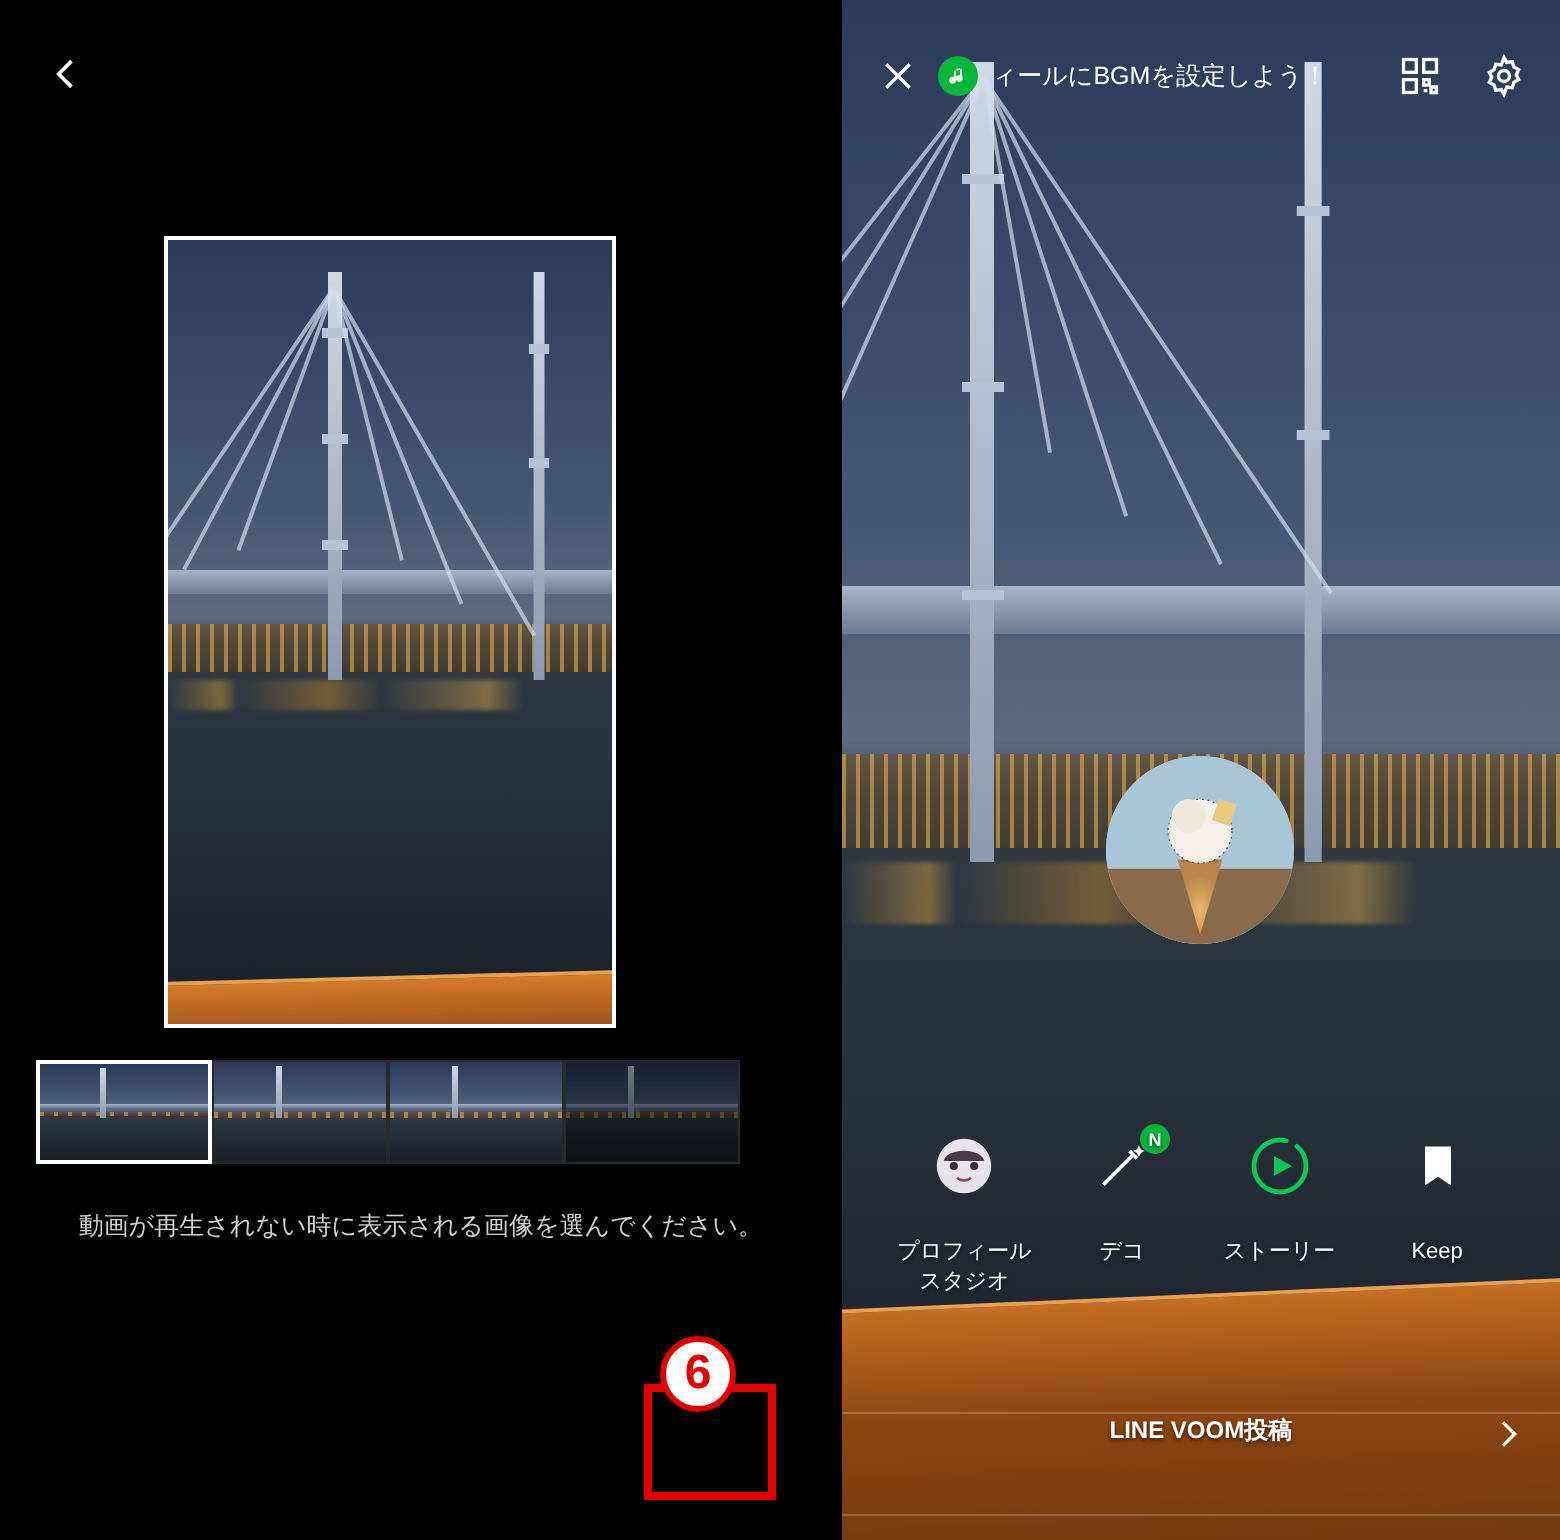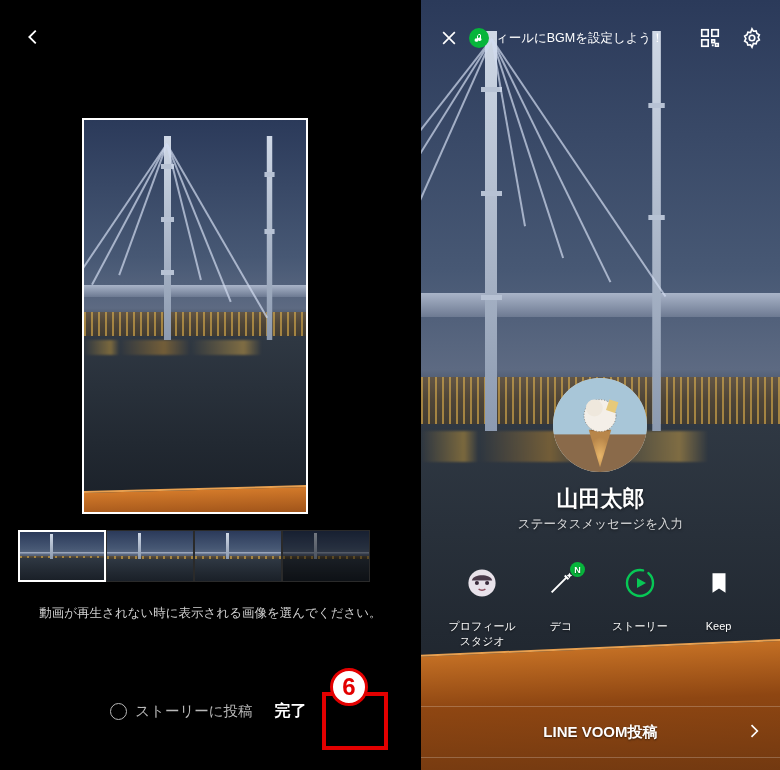--- a/index.html
+++ b/index.html
@@ -155,22 +155,22 @@
     background:#07b53b; color:#fff;
     font-size:9px; font-weight:700;
     display:flex; align-items:center; justify-content:center;
   }
 
   .voom-bar {
     position:absolute; bottom:12px; left:0; right:0;
     height:52px;
     border-top:1px solid rgba(255,255,255,0.22);
     border-bottom:1px solid rgba(255,255,255,0.22);
-    display:flex; align-items:center; justify-content:center;
-    color:#fff; font-size:15px; font-weight:600;
+    display:flex; justify-content:center;
+    color:#fff; font-size:12px; font-weight:600;
     text-shadow:0 1px 2px rgba(0,0,0,0.6);
   }
   .voom-chevron {
     position:absolute; right:14px;
     width:22px; height:22px;
   }
 
   
   .scene { position:relative; width:100%; height:100%; overflow:hidden; }
   .sky { position:absolute; inset:0;
@@ -281,27 +281,20 @@
           <div class="city"></div>
           <div class="water"></div>
           <div class="deck"></div>
           <div class="pylon p1"></div>
         </div>
     </div>
   </div>
 
   <div class="hint">動画が再生されない時に表示される画像を選んでください。</div>
 
-  <div class="bottom-bar-left">
-    <div class="radio-row">
-      <span class="radio-circle"></span>
-      <span>ストーリーに投稿</span>
-    </div>
-    <div class="done-btn">完了</div>
-  </div>
 
   <div class="done-highlight"></div>
   <div class="step-badge">6</div>
 </div>
 
 <div class="screen screen-right">
   <div class="bg">
     <div class="scene">
       <div class="sky"></div>
       <div class="city"></div>
@@ -374,22 +367,20 @@
       <rect y="60" width="100" height="40" fill="#8a6a4a"></rect>
       <path d="M50 95 L38 55 L62 55 Z" fill="url(#cone)"></path>
       <path d="M40 56 L60 56" stroke="#9a6a38" stroke-width="1"></path>
       <circle cx="50" cy="40" r="17" fill="#f4efe8"></circle>
       <circle cx="50" cy="40" r="17" fill="none" stroke="#5a4a3a" stroke-width="0.6" stroke-dasharray="1 2"></circle>
       <circle cx="44" cy="32" r="9" fill="#efe8dd"></circle>
       <rect x="58" y="24" width="10" height="12" fill="#e6c97a" transform="rotate(18 63 30)"></rect>
     </svg>
   </div>
 
-  <div class="display-name">山田太郎</div>
-  <div class="status-msg">ステータスメッセージを入力</div>
 
   <div class="action-row">
     <div class="action-item">
       <div class="action-icon">
         <svg viewBox="0 0 40 40" width="34" height="34">
           <circle cx="20" cy="20" r="16" fill="#e8e2ea"></circle>
           <path d="M8 17c2-8 22-8 24 0" fill="#4a3a4a"></path>
           <circle cx="14" cy="20" r="2.4" fill="#3a2a3a"></circle>
           <circle cx="26" cy="20" r="2.4" fill="#3a2a3a"></circle>
           <path d="M16 27c2 2 6 2 8 0" stroke="#8a4a5a" stroke-width="1.6" fill="none"></path>

